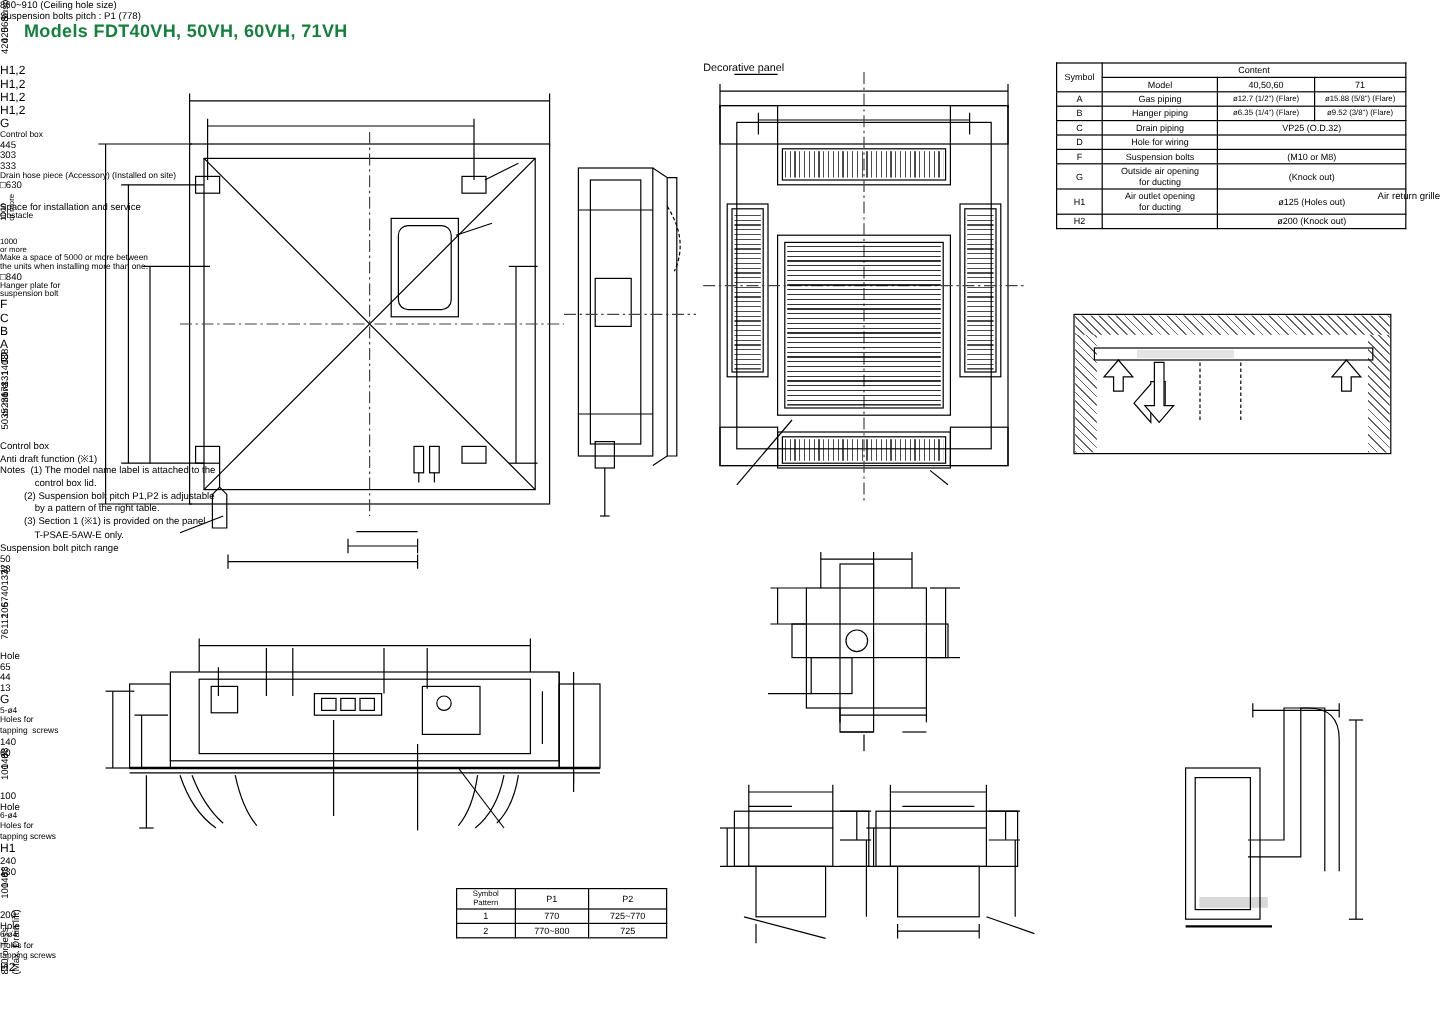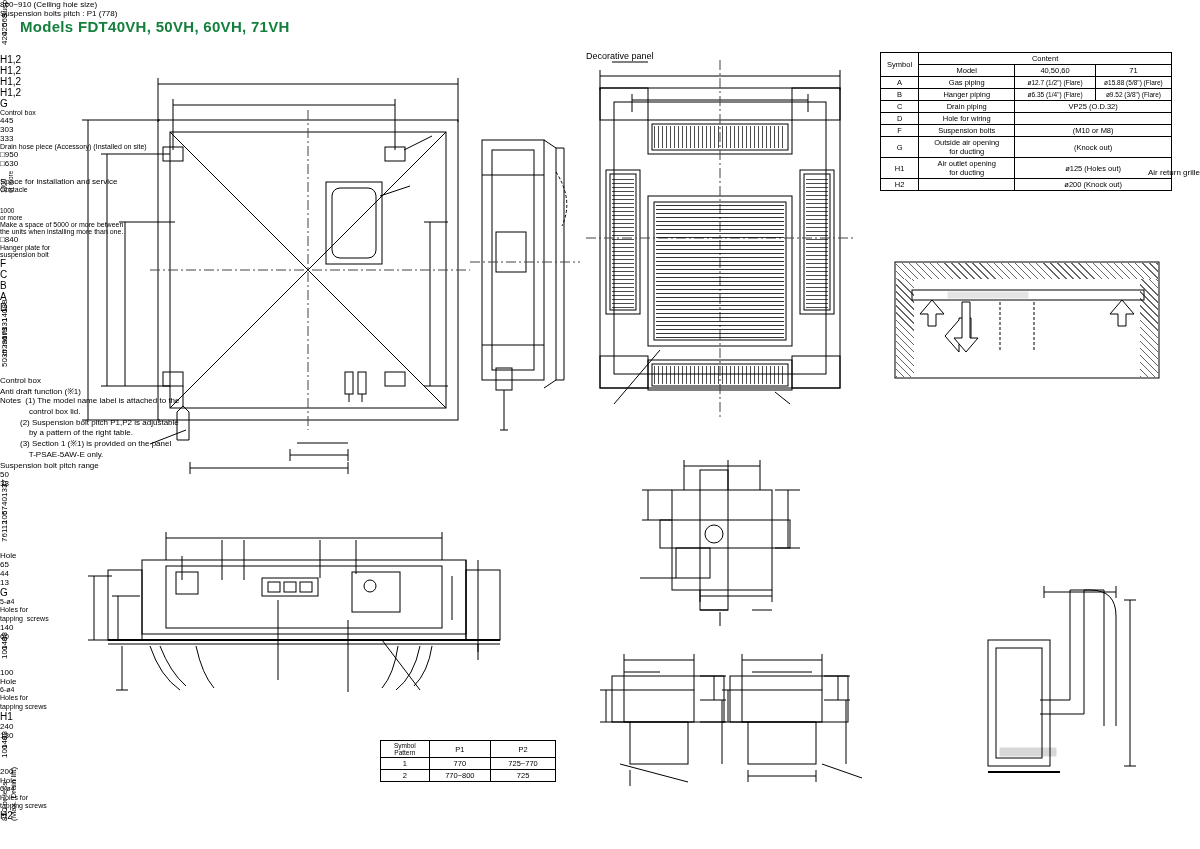--- a/index.html
+++ b/index.html
@@ -293,21 +293,20 @@
   <div class="t7" style="left:412px;top:178px;">Control
 box</div>
   <div class="t8" style="left:246px;top:441px;">445</div>
   <div class="t8" style="left:306px;top:455px;">303</div>
   <div class="t8" style="left:222px;top:468px;">333</div>
   <div class="t7" style="left:62px;top:442px;">Drain hose piece
 (Accessory)
 (Installed on site)</div>
 
   <div class="t" style="left:586px;top:52px;">Decorative panel</div>
-  <div class="t8" style="left:700px;top:62px;">□950</div>
   <div class="t8" style="left:700px;top:86px;">□630</div>
   <div class="t8" style="left:562px;top:406px;text-align:right;">Air return grille</div>
 
   <div class="abs grille" style="left:656px;top:204px;width:128px;height:134px;opacity:.8;"></div>
   <div class="abs grilleh" style="left:654px;top:126px;width:132px;height:22px;opacity:.7;"></div>
   <div class="abs grilleh" style="left:654px;top:366px;width:132px;height:18px;opacity:.7;"></div>
   <div class="abs grille" style="left:612px;top:176px;width:22px;height:132px;opacity:.7;"></div>
   <div class="abs grille" style="left:806px;top:176px;width:22px;height:132px;opacity:.7;"></div>
 
   <table class="tbl" style="left:880px;top:52px;width:292px;">

